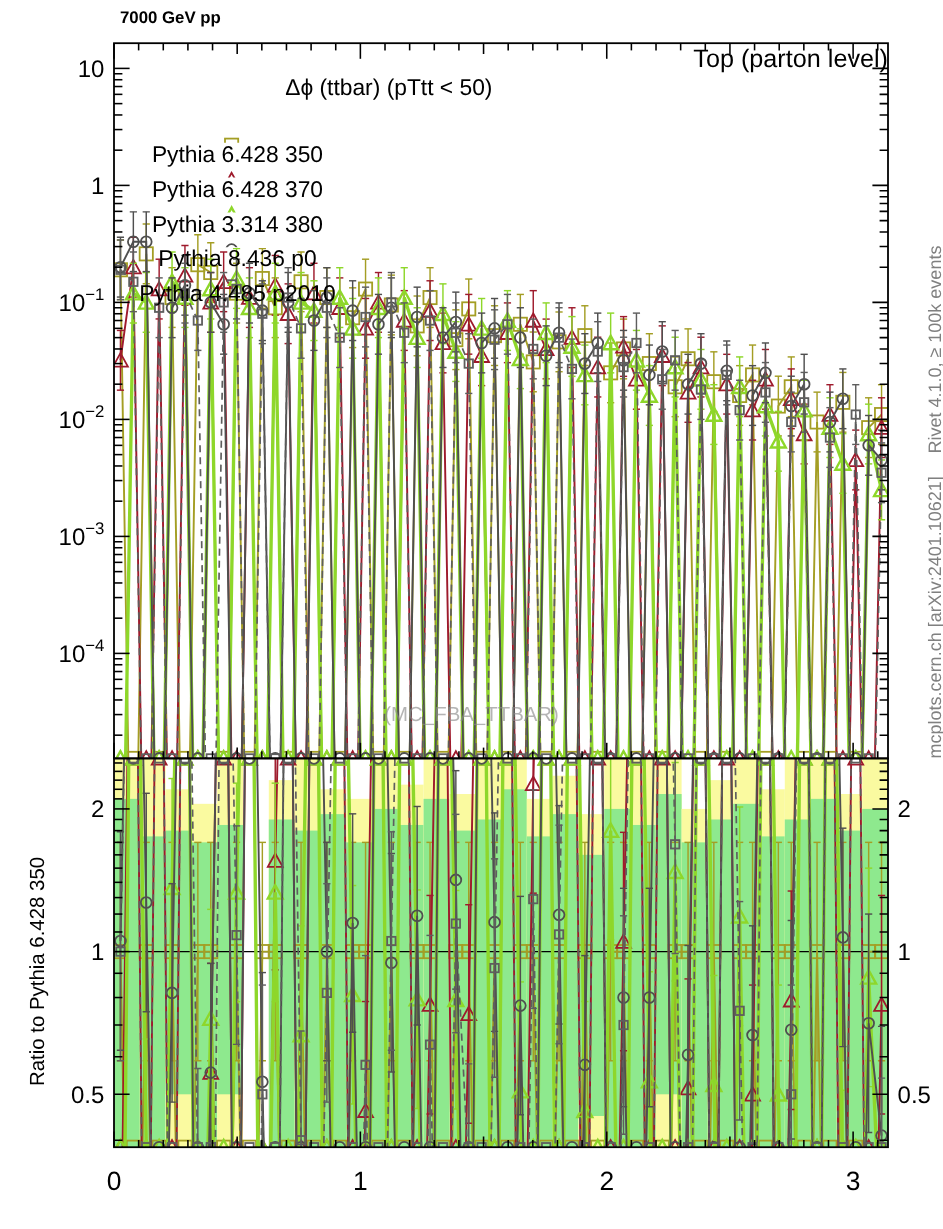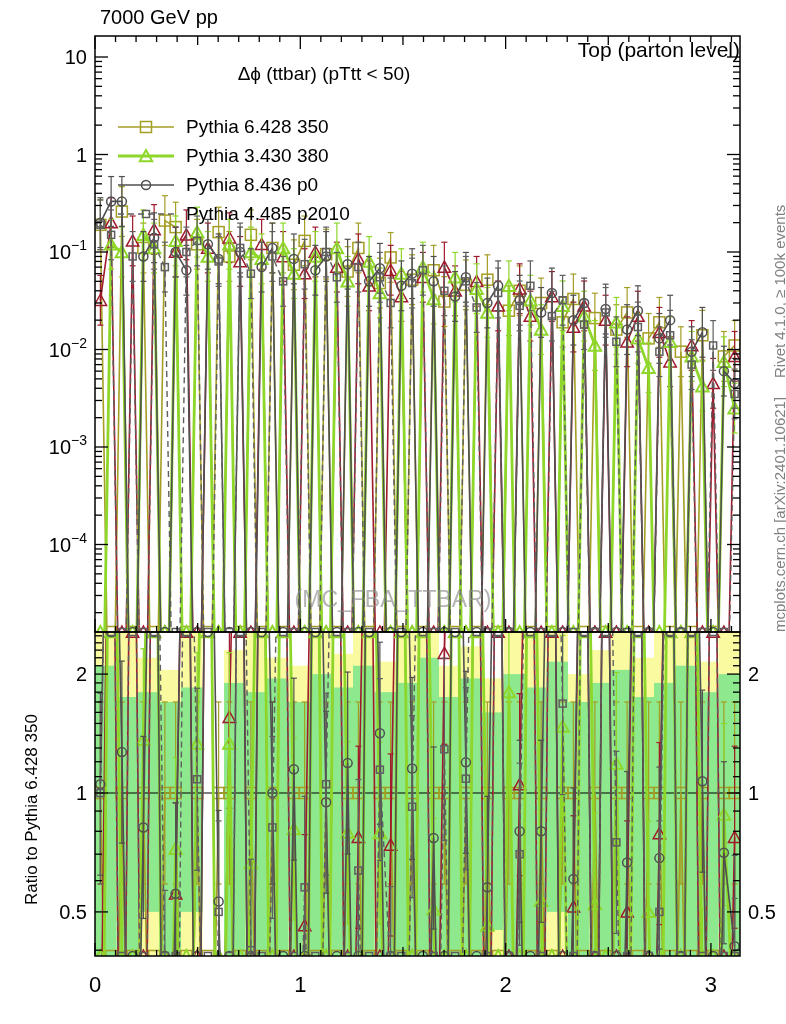--- a/index.html
+++ b/index.html
@@ -1,25 +1,25 @@
 <!DOCTYPE html>
 <html><head>
 <meta charset="utf-8">
 <style>
   html,body{margin:0;padding:0;background:#ffffff;}
   #page{position:relative;width:786px;height:1024px;background:#ffffff;overflow:hidden;
         font-family:"Liberation Sans", sans-serif;color:#000;}
   #chart-canvas{position:absolute;left:0;top:0;}
   .overlay{position:absolute;white-space:nowrap;}
-  #left-title{left:100px;top:6px;font-size:20px;}
+  #left-title{left:100px;top:6px;font-size:14px;font-weight:bold;}
   #right-title{right:46px;top:6px;font-size:21px;margin-top:32px;}
   #annotation{left:0;width:648px;top:63px;text-align:center;font-size:19px;}
-  #watermark{left:0;width:786px;top:586px;text-align:center;font-size:23px;color:rgba(140,140,140,.65);}
+  #watermark{left:0;width:786px;top:586px;text-align:center;font-size:17px;color:rgba(140,140,140,.65);}
   #legend{left:116px;top:112px;}
-  .legend-row{display:flex;align-items:center;height:29px;font-size:19px;}
+  .legend-row{display:flex;align-items:center;height:29px;font-size:19px;flex-direction:column;}
   .legend-row svg{margin-right:10px;}
   .vtext{position:absolute;color:#808080;font-size:15px;white-space:nowrap;
          transform:rotate(-90deg);transform-origin:left top;}
   #rivet-note{left:771px;top:378px;}
   #mcplots-note{left:771px;top:632px;}
   #ratio-ylabel{position:absolute;color:#000;font-size:17px;white-space:nowrap;
          transform:rotate(-90deg);transform-origin:left top;left:22px;top:905px;}
 </style>
 </head>
 <body>
@@ -1869,26 +1869,35 @@
         <svg width="60" height="18">
           <line x1="2" y1="9" x2="58" y2="9" stroke="#a49e24" stroke-width="1.6"></line>
           <g>
             <rect x="24.5" y="3.5" width="11" height="11" fill="none" stroke="#a49e24" stroke-width="1.5"></rect>
           </g>
         </svg>
         <span>Pythia 6.428 350</span>
       </div>
       <div class="legend-row">
         <svg width="60" height="18">
+          <line x1="2" y1="9" x2="58" y2="9" stroke="#9e1a2c" stroke-width="1.6"></line>
+          <g>
+            <polygon points="30,3 23.8,14.2 36.2,14.2" fill="none" stroke="#9e1a2c" stroke-width="1.5"></polygon>
+          </g>
+        </svg>
+        <span>Pythia 6.428 370</span>
+      </div>
+      <div class="legend-row">
+        <svg width="60" height="18">
           <line x1="2" y1="9" x2="58" y2="9" stroke="#8ed72a" stroke-width="2.8"></line>
           <g>
             <polygon points="30,3 23.8,14.2 36.2,14.2" fill="none" stroke="#8ed72a" stroke-width="2"></polygon>
           </g>
         </svg>
-        <span>Pythia 3.430 380</span>
+        <span>Pythia 3.314 380</span>
       </div>
       <div class="legend-row">
         <svg width="60" height="18">
           <line x1="2" y1="9" x2="58" y2="9" stroke="#4f4f4f" stroke-width="1.6"></line>
           <g>
             <circle cx="30" cy="9" r="4.5" fill="none" stroke="#4f4f4f" stroke-width="1.5"></circle>
           </g>
         </svg>
         <span>Pythia 8.436 p0</span>
       </div>

